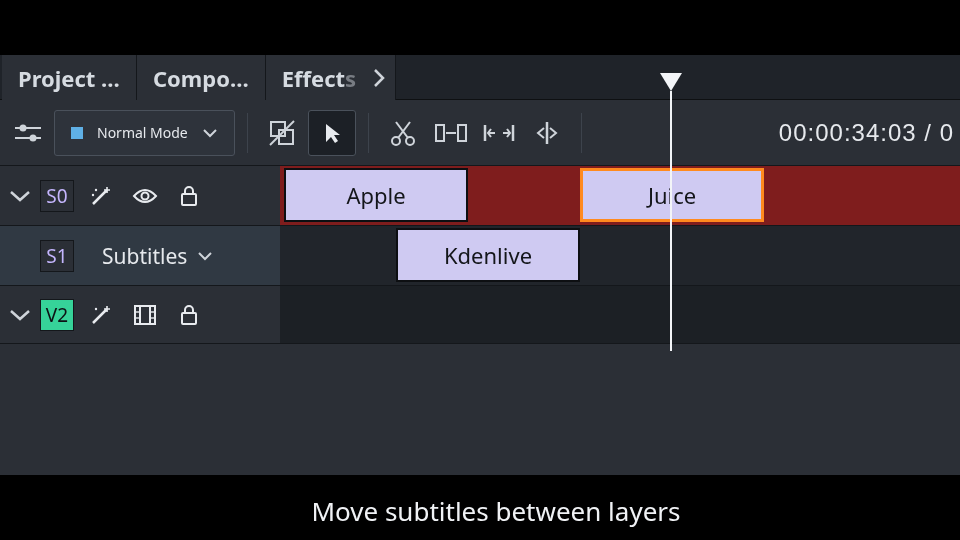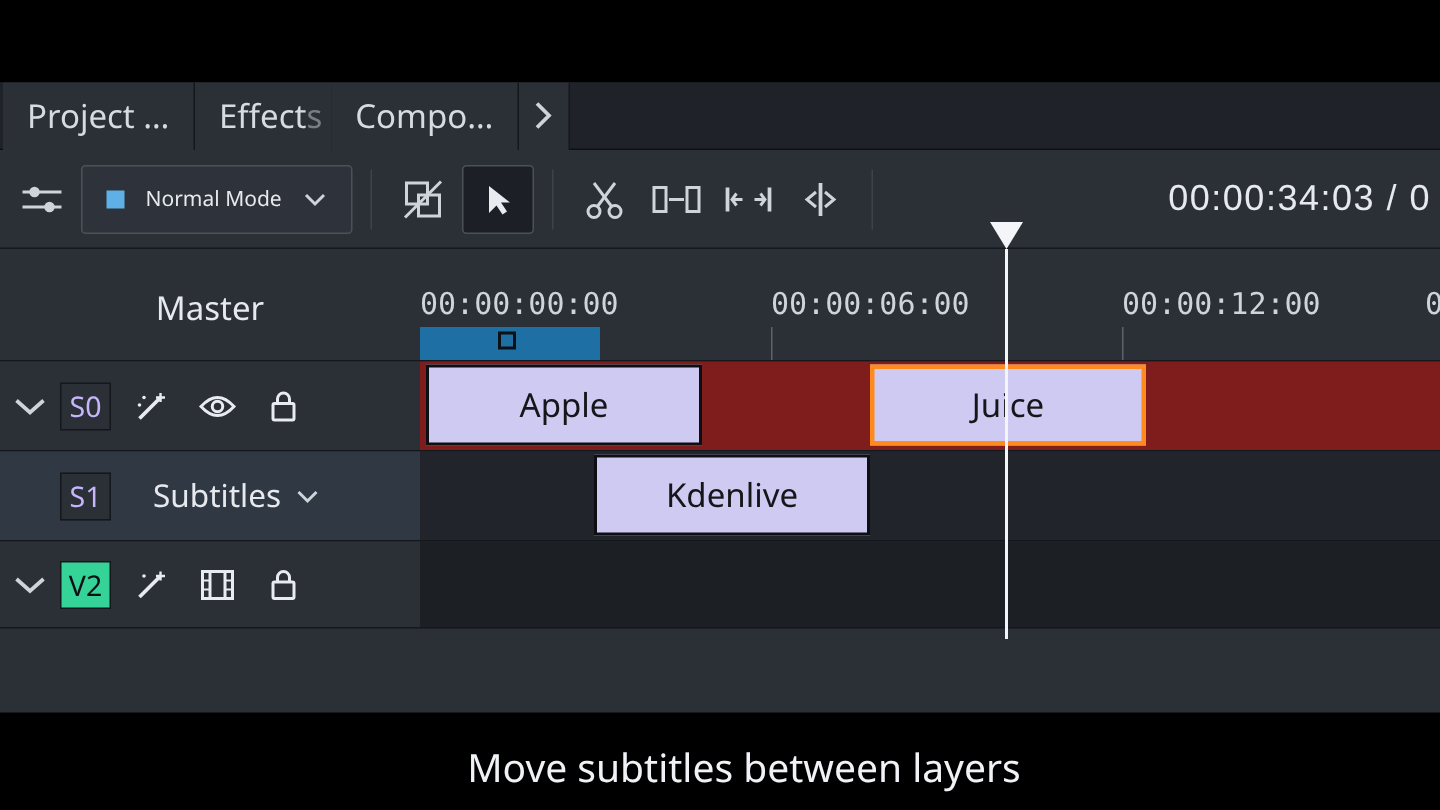--- a/index.html
+++ b/index.html
@@ -1,21 +1,21 @@
 <!DOCTYPE html>
 <html><head>
 <meta charset="utf-8">
 <style>
   * { box-sizing: border-box; margin: 0; padding: 0; }
   html, body { width: 960px; height: 540px; background: #000; font-family: "Segoe UI", "Noto Sans", Arial, sans-serif; overflow: hidden; color: #e6e9ed; }
   .letterbox-top { height: 55px; background: #000; }
   .letterbox-bottom { height: 65px; background: #000; display:flex; align-items:center; justify-content:center;margin-left:32px; }
   .app { position: relative; height: 420px; background: #2b2f36; }
   
-  .tabs { display:flex; align-items:center; height:45px; background:#1f2329; border-bottom:1px solid #0e1012; padding-left:2px; }
+  .tabs { display:flex; height:45px; background:#1f2329; border-bottom:1px solid #0e1012; padding-left:2px;font-weight:bold; }
   .tab { height:45px; display:flex; align-items:center; padding:0 16px; font-size:22px; color:#d6dbe1; border-right:1px solid #14171b; white-space:nowrap; cursor:pointer; background:#2b2f36;}
   .tab.sep { border-right:none; padding-right:6px;}
   .tab.scroll { width:34px; justify-content:center; font-size:22px; color:#cfd4da; padding:0;}
   .tab-gap { width:20px; background:#1f2329;}
   
   .toolbar { display:flex; align-items:center; height:66px; background:#2b2f36; padding:0 6px; gap:4px; border-bottom:1px solid #14171b;}
   .divider { width:1px; height:40px; background:#3d434c; margin:0 8px;}
   .tb-btn { height:46px; min-width:44px; display:flex; align-items:center; justify-content:center; border-radius:3px; cursor:pointer; }
   .tb-btn.framed { border:1px solid #4a515b; background:#2e333b; }
   .tb-btn.active { background:#1c2026; border:1px solid #4a515b;}
@@ -58,25 +58,25 @@
 </style>
 </head>
 <body>
 
 <div class="letterbox-top"></div>
 
 <div class="app">
 
   <div class="tabs">
     <div class="tab">Project …</div>
+    <div class="tab">Compo…</div>
     <div class="tab sep">
         <span>Effect</span>
         <span style="opacity:.45">s</span>
       </div>
-    <div class="tab">Compo…</div>
     <div class="tab scroll">
       <svg width="14" height="20" viewBox="0 0 14 20">
           <path d="M3 2 L11 10 L3 18" stroke="#cfd4da" stroke-width="2.5" fill="none"></path>
         </svg>
     </div>
     <div class="tab-gap"></div>
   </div>
 
   <div class="toolbar">
     <div class="tb-btn">
@@ -137,35 +137,20 @@
       <svg width="30" height="28" viewBox="0 0 30 28">
           <line x1="15" y1="3" x2="15" y2="25" stroke="#cfd4da" stroke-width="2.5"></line>
           <path d="M12 9 L6 14 L12 19" stroke="#cfd4da" stroke-width="2" fill="none"></path>
           <path d="M18 9 L24 14 L18 19" stroke="#cfd4da" stroke-width="2" fill="none"></path>
         </svg>
     </div>
     <div class="divider"></div>
     <div class="timecode">00:00:34:03  /  0</div>
   </div>
 
-  <div class="tl-header">
-    <div class="left">Master</div>
-    <div class="ruler">
-      <span class="tick" style="left:0px">00:00:00:00</span>
-      <span class="tick" style="left:234px">00:00:06:00</span>
-      <span class="tick" style="left:468px">00:00:12:00</span>
-      <span class="tick" style="left:670px">0</span>
-      <div class="major" style="left:0px"></div>
-      <div class="major" style="left:234px"></div>
-      <div class="major" style="left:468px"></div>
-      <div class="zone" style="left:0; width:120px">
-        <div class="handle" style="left:52px"></div>
-      </div>
-    </div>
-  </div>
 
   <div class="tracks">
 
     <div class="track sel">
       <div class="head">
         <span class="chev-down">
           <svg width="22" height="14" viewBox="0 0 22 14">
               <path d="M2 3 L11 11 L20 3" stroke="#cfd4da" stroke-width="2.5" fill="none"></path>
             </svg>
         </span>

